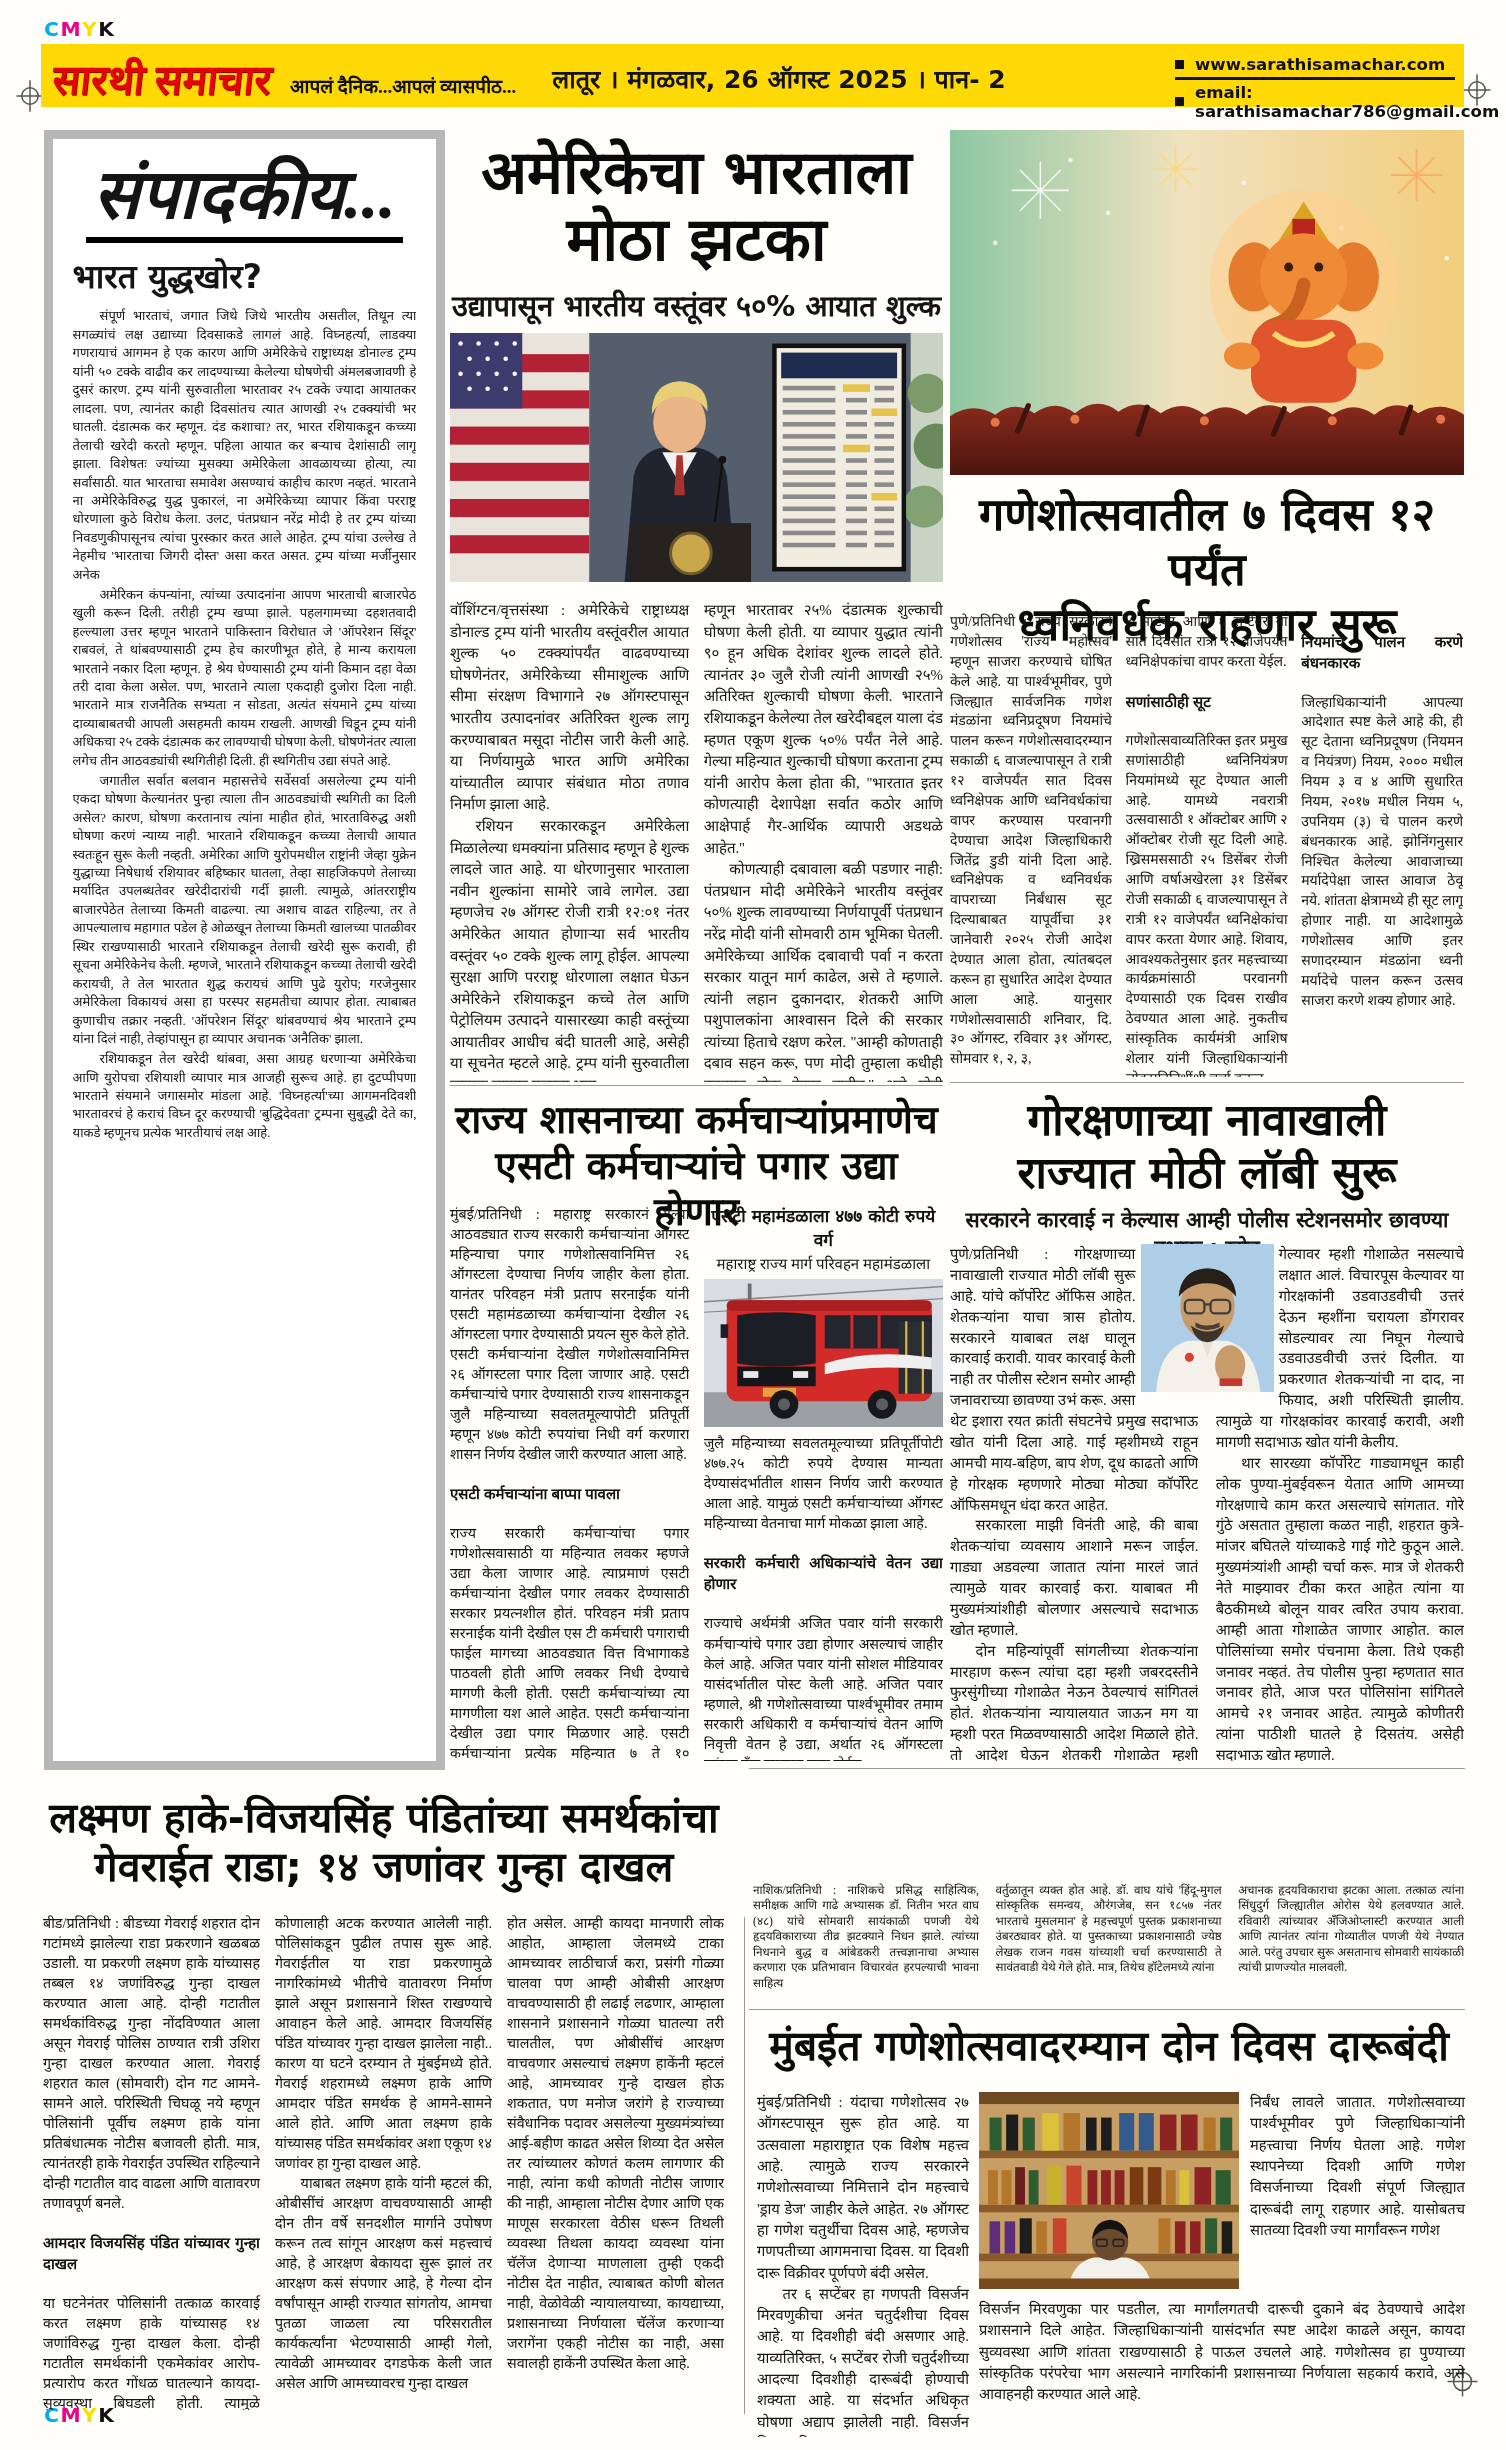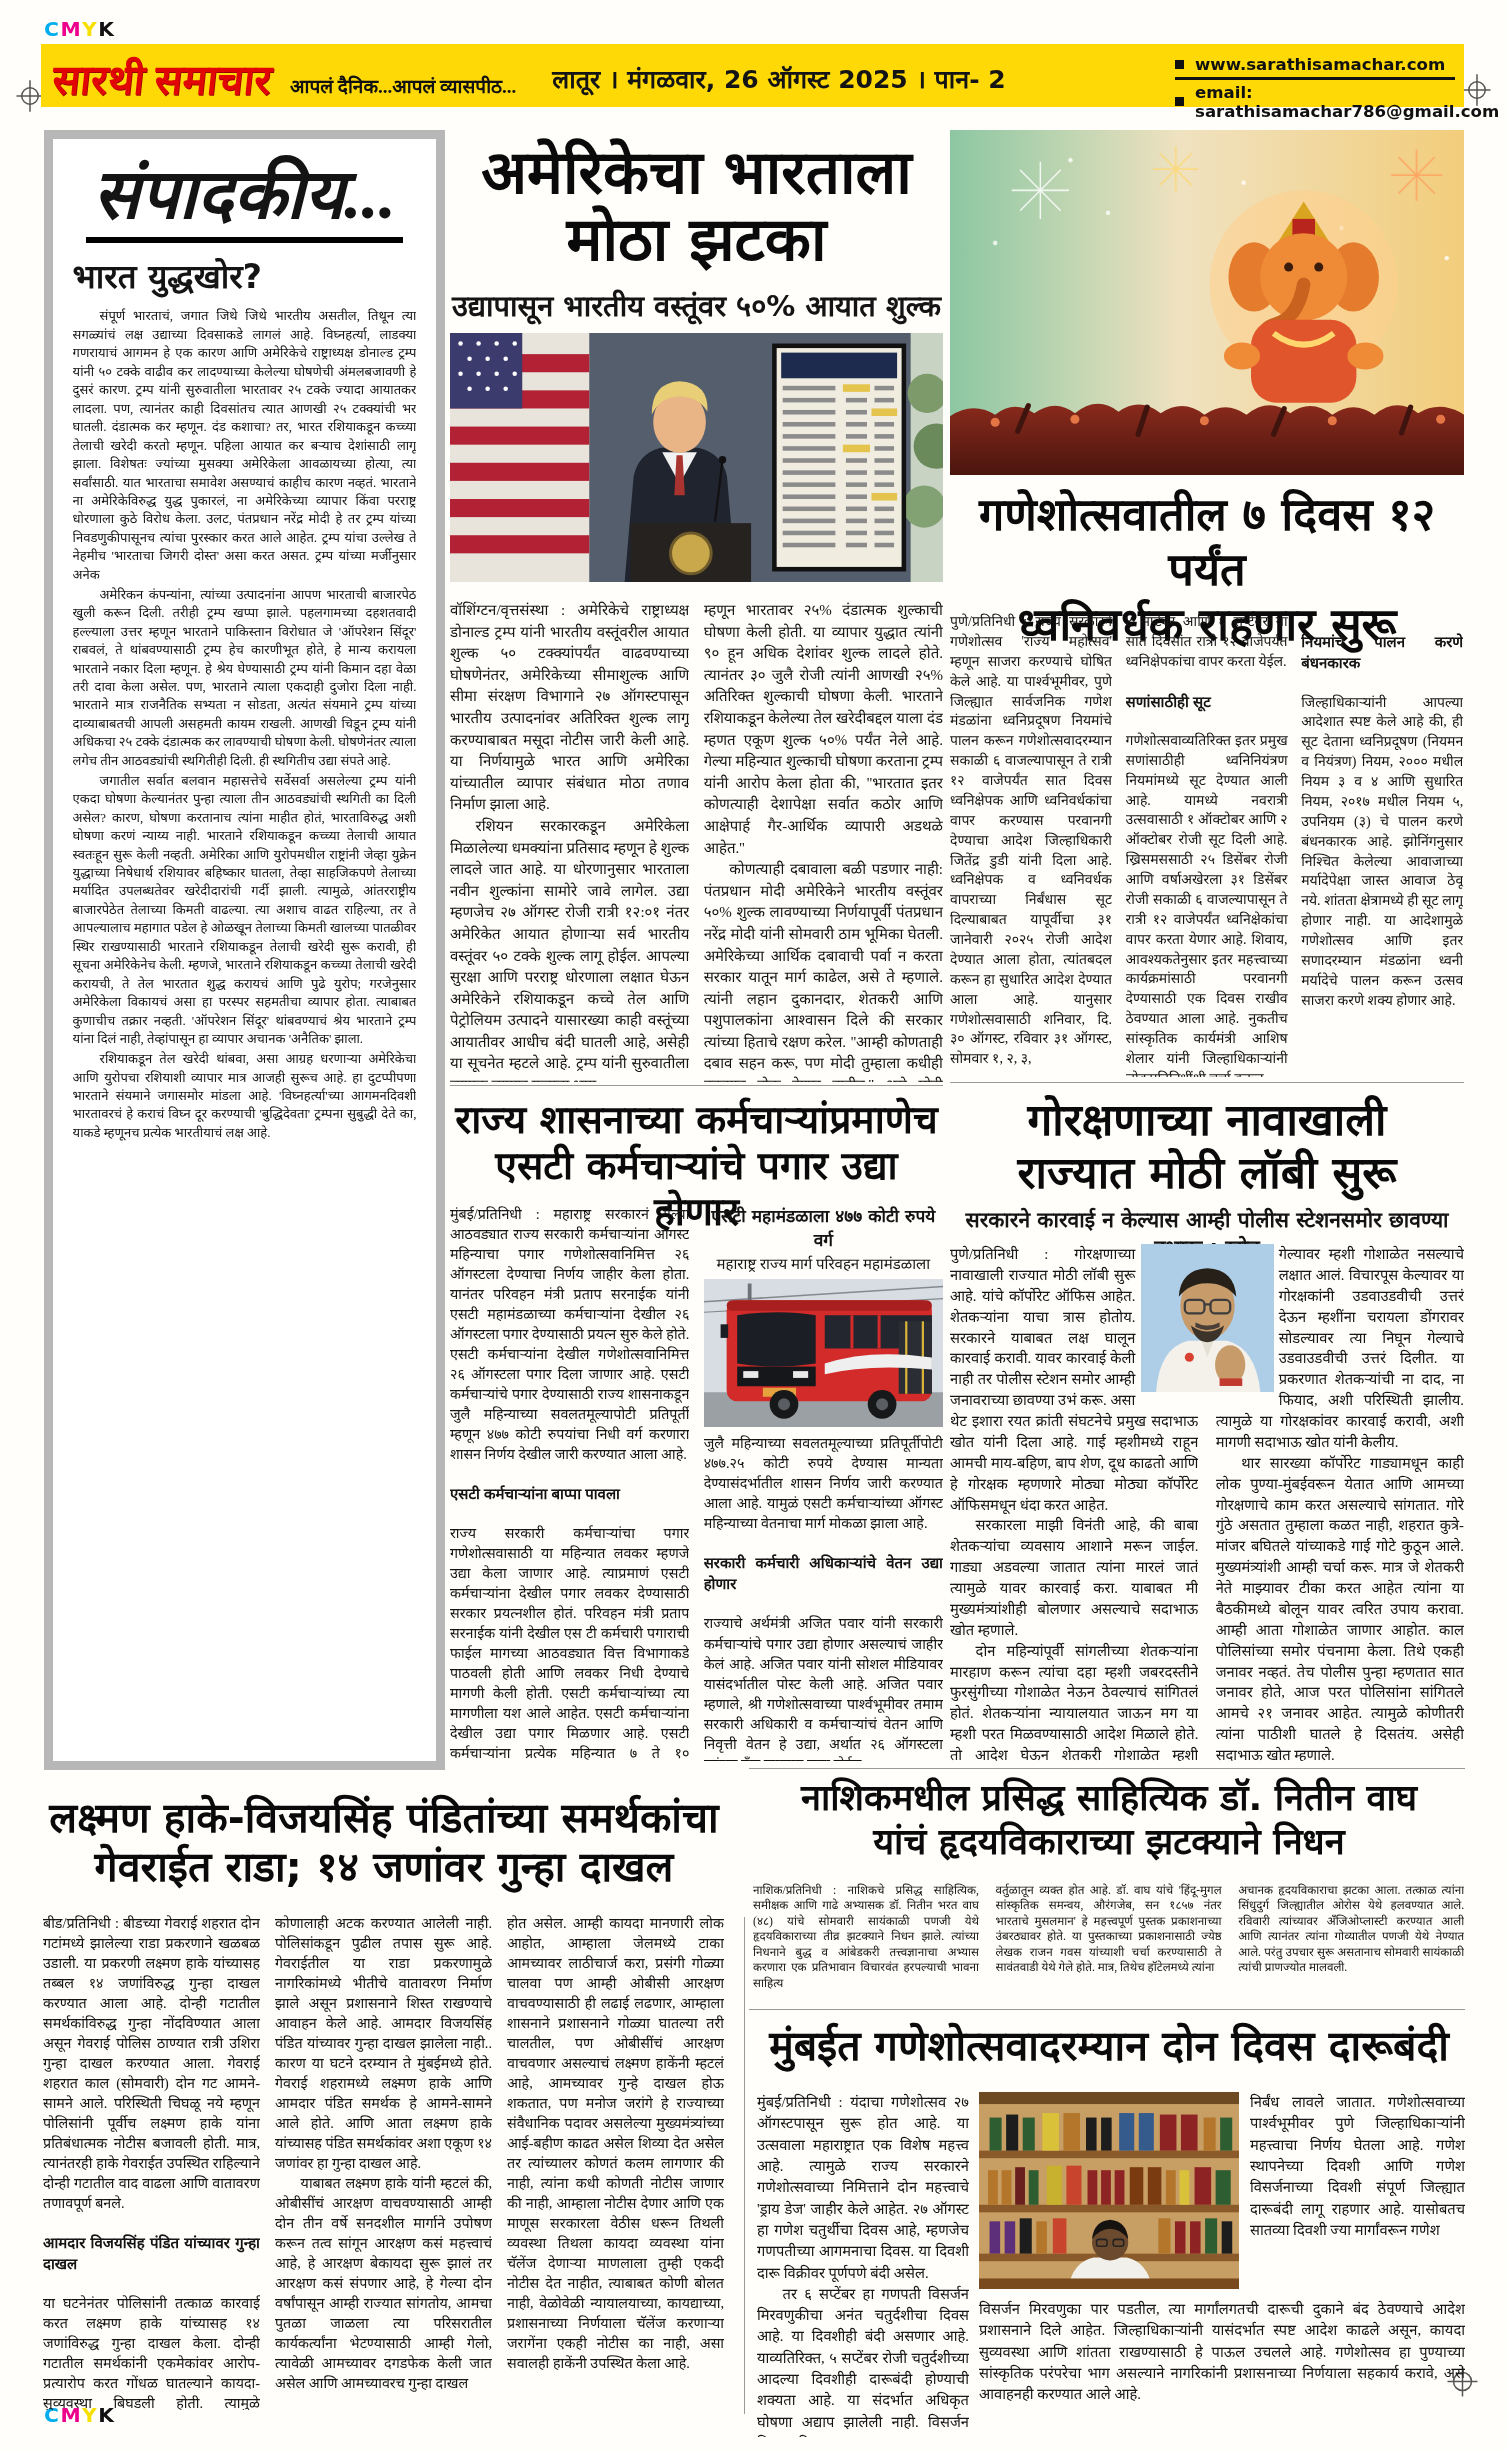--- a/index.html
+++ b/index.html
@@ -471,22 +471,20 @@
       <div class="para-indent">याबाबत लक्ष्मण हाके यांनी म्हटलं की, ओबीसींचं आरक्षण वाचवण्यासाठी आम्ही दोन तीन वर्षे सनदशील मार्गाने उपोषण करून तत्व सांगून आरक्षण कसं महत्त्वाचं आहे, हे आरक्षण बेकायदा सुरू झालं तर आरक्षण कसं संपणार आहे, हे गेल्या दोन वर्षांपासून आम्ही राज्यात सांगतोय, आमचा पुतळा जाळला त्या परिसरातील कार्यकर्त्यांना भेटण्यासाठी आम्ही गेलो, त्यावेळी आमच्यावर दगडफेक केली जात असेल आणि आमच्यावरच गुन्हा दाखल</div>
     </div>
     <div class="col jt clip">
       <div>होत असेल. आम्ही कायदा मानणारी लोक आहोत, आम्हाला जेलमध्ये टाका आमच्यावर लाठीचार्ज करा, प्रसंगी गोळ्या चालवा पण आम्ही ओबीसी आरक्षण वाचवण्यासाठी ही लढाई लढणार, आम्हाला शासनाने प्रशासनाने गोळ्या घातल्या तरी चालतील, पण ओबीसींचं आरक्षण वाचवणार असल्याचं लक्ष्मण हाकेंनी म्हटलं आहे, आमच्यावर गुन्हे दाखल होऊ शकतात, पण मनोज जरांगे हे राज्याच्या संवैधानिक पदावर असलेल्या मुख्यमंत्र्यांच्या आई-बहीण काढत असेल शिव्या देत असेल तर त्यांच्यालर कोणतं कलम लागणार की नाही, त्यांना कधी कोणती नोटीस जाणार की नाही, आम्हाला नोटीस देणार आणि एक माणूस सरकारला वेठीस धरून तिथली व्यवस्था तिथला कायदा व्यवस्था यांना चॅलेंज देणाऱ्या माणलाला तुम्ही एकदी नोटीस देत नाहीत, त्याबाबत कोणी बोलत नाही, वेळोवेळी न्यायालयाच्या, कायद्याच्या, प्रशासनाच्या निर्णयाला चॅलेंज करणाऱ्या जरागेंना एकही नोटीस का नाही, असा सवालही हाकेंनी उपस्थित केला आहे.</div>
     </div>
   </div>
 
   <div class="abs v-rule"></div>
   <div class="abs br-rule-top"></div>
 
-  <div class="abs hl pre a6-headline">नाशिकमधील प्रसिद्ध साहित्यिक डॉ. नितीन वाघ
-यांचं हृदयविकाराच्या झटक्याने निधन</div>
   <div class="abs a6-body clip">
     <div class="col jt clip">नाशिक/प्रतिनिधी : नाशिकचे प्रसिद्ध साहित्यिक, समीक्षक आणि गाढे अभ्यासक डॉ. नितीन भरत वाघ (४८) यांचे सोमवारी सायंकाळी पणजी येथे हृदयविकाराच्या तीव्र झटक्याने निधन झाले. त्यांच्या निधनाने बुद्ध व आंबेडकरी तत्त्वज्ञानाचा अभ्यास करणारा एक प्रतिभावान विचारवंत हरपल्याची भावना साहित्य</div>
     <div class="col jt clip">वर्तुळातून व्यक्त होत आहे. डॉ. वाघ यांचे 'हिंदू-मुगल सांस्कृतिक समन्वय, औरंगजेब, सन १८५७ नंतर भारताचे मुसलमान' हे महत्त्वपूर्ण पुस्तक प्रकाशनाच्या उंबरठ्यावर होते. या पुस्तकाच्या प्रकाशनासाठी ज्येष्ठ लेखक राजन गवस यांच्याशी चर्चा करण्यासाठी ते सावंतवाडी येथे गेले होते. मात्र, तिथेच हॉटेलमध्ये त्यांना</div>
     <div class="col jt clip">अचानक हृदयविकाराचा झटका आला. तत्काळ त्यांना सिंधुदुर्ग जिल्ह्यातील ओरोस येथे हलवण्यात आले. रविवारी त्यांच्यावर अँजिओप्लास्टी करण्यात आली आणि त्यानंतर त्यांना गोव्यातील पणजी येथे नेण्यात आले. परंतु उपचार सुरू असतानाच सोमवारी सायंकाळी त्यांची प्राणज्योत मालवली.</div>
   </div>
 
   <div class="abs br-rule-mid"></div>
 
   <div class="abs hl a7-headline">मुंबईत गणेशोत्सवादरम्यान दोन दिवस दारूबंदी</div>
   <div class="abs a7-col1 jt clip">

